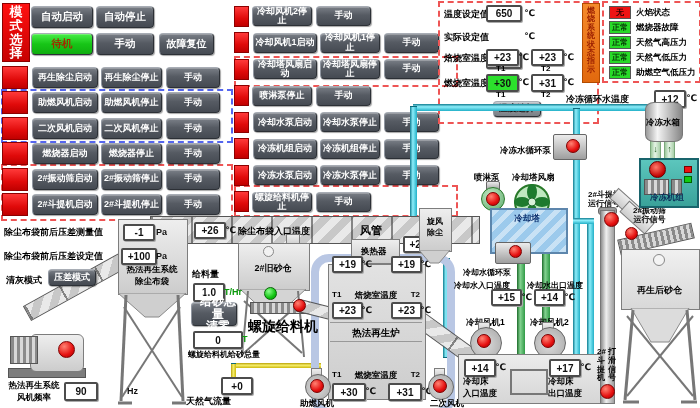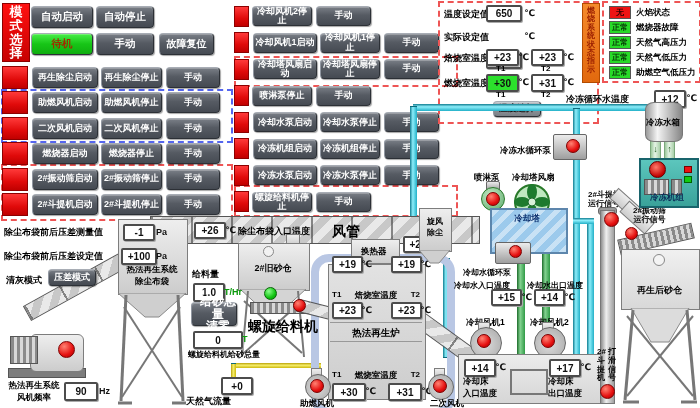--- a/index.html
+++ b/index.html
@@ -292,35 +292,35 @@
     <line x1="0" y1="110" x2="14" y2="110"></line>
       <line x1="54" y1="110" x2="68" y2="110"></line>
   </svg>
   <div class="abs" style="left:8px;top:368px;width:76px;height:8px;background:#7d7d7d;border:1px solid #555;"></div>
   <div class="abs equip" style="left:30px;top:334px;width:52px;height:36px;border-radius:6px;"></div>
   <div class="abs stripes" style="left:10px;top:336px;width:26px;height:26px;"></div>
   <div class="abs rdot" style="left:58px;top:341px;width:15px;height:15px;"></div>
   <div class="abs lbl ml" style="left:6px;top:380px;width:56px;text-align:center;font-size:8.5px;">热法再生系统
 风机频率</div>
   <div class="abs vbox" style="left:64px;top:382px;width:30px;height:15px;">90</div>
-  <span class="abs unit" style="left:99px;top:386px;">Hz</span>
+  <span class="abs unit" style="left:99px;top:386px;padding-left:28px;">Hz</span>
 
   <span class="abs lbl" style="left:4px;top:226px;">除尘布袋前后压差测量值</span>
   <div class="abs vbox" style="left:123px;top:224px;width:28px;height:13px;">-1</div>
   <span class="abs unit" style="left:156px;top:227px;">Pa</span>
   <span class="abs lbl" style="left:4px;top:250px;">除尘布袋前后压差设定值</span>
   <div class="abs vbox" style="left:121px;top:248px;width:32px;height:13px;">+100</div>
   <span class="abs unit" style="left:156px;top:251px;">Pa</span>
   <span class="abs lbl" style="left:6px;top:274px;">清灰模式</span>
   <button class="abs btn" style="left:48px;top:269px;width:48px;height:17px;">压差模式</button>
 
   <div class="abs vbox" style="left:194px;top:222px;width:28px;height:13px;">+26</div>
   <span class="abs unit" style="left:225px;top:225px;">℃</span>
   <span class="abs lbl" style="left:238px;top:225px;">除尘布袋入口温度</span>
-  <span class="abs lbl" style="left:332px;top:223px;font-size:14px;">风管</span>
+  <span class="abs lbl" style="left:360px;top:223px;font-size:11px;">风管</span>
   <div class="abs vbox" style="left:403px;top:236px;width:26px;height:13px;">+22</div>
   <span class="abs unit" style="left:432px;top:239px;">℃</span>
 
   <div class="abs equip" style="left:286px;top:234px;width:12px;height:10px;"></div>
   <div class="abs equip" style="left:238px;top:243px;width:70px;height:46px;"></div>
   <div class="abs" style="left:263px;top:246px;width:9px;height:9px;border:1.5px solid #888;border-radius:50%;background:#f2f2f2;"></div>
   <div class="abs lbl" style="left:240px;top:262px;width:66px;text-align:center;">2#旧砂仓</div>
   <svg class="abs" style="left:240px;top:289px;" width="66" height="72" viewBox="0 0 66 72">
     <polygon points="0,0 66,0 42,22 24,22" fill="#d4d4d4" stroke="#888"></polygon>
     <line class="thin" x1="8" y1="2" x2="2" y2="68"></line>

